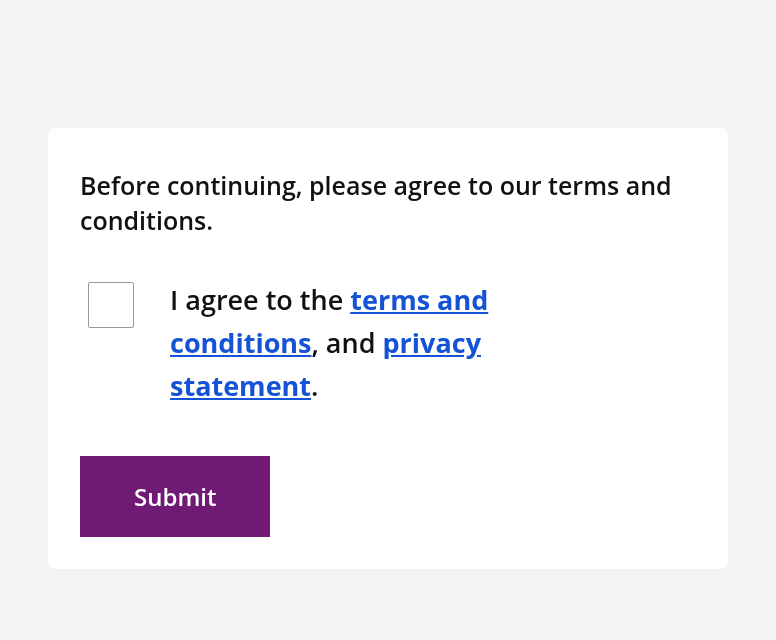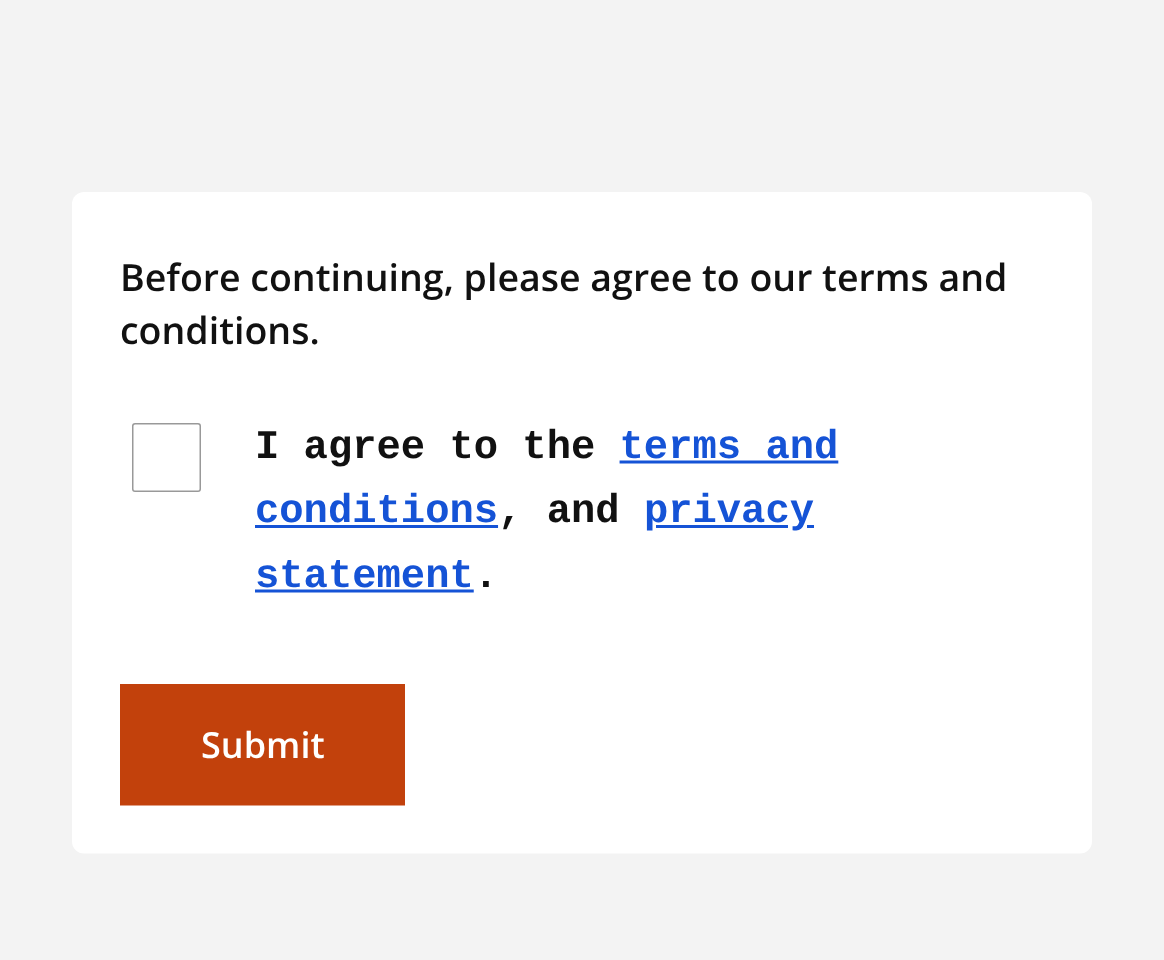--- a/index.html
+++ b/index.html
@@ -24,21 +24,20 @@
       font-size: 25px;
       font-weight: 600;
       color: #111;
       line-height: 1.4;
       margin-bottom: 40px;
     }
     .checkbox-row {
       display: flex;
       align-items: flex-start;
       margin-bottom: 48px;
-      font-family: Liberation Mono, monospace;
     }
     .checkbox-box {
       width: 46px;
       height: 46px;
       border: 1px solid #999;
       border-radius: 2px;
       background: #fff;
       cursor: pointer;
       flex-shrink: 0;
       margin-top: 4px;
@@ -51,21 +50,21 @@
       line-height: 1.6;
       margin-left: 36px;
       max-width: 420px;
     }
     .checkbox-label a {
       color: #1553d6;
       text-decoration: underline;
       font-weight: 700;
     }
     .submit-btn {
-      background: #c2410c;
+      background: #701a75;
       color: #fff;
       border: none;
       font-size: 24px;
       font-weight: 600;
       padding: 24px 54px;
       cursor: pointer;
       font-family: inherit;
     }
   </style>
 </head>

